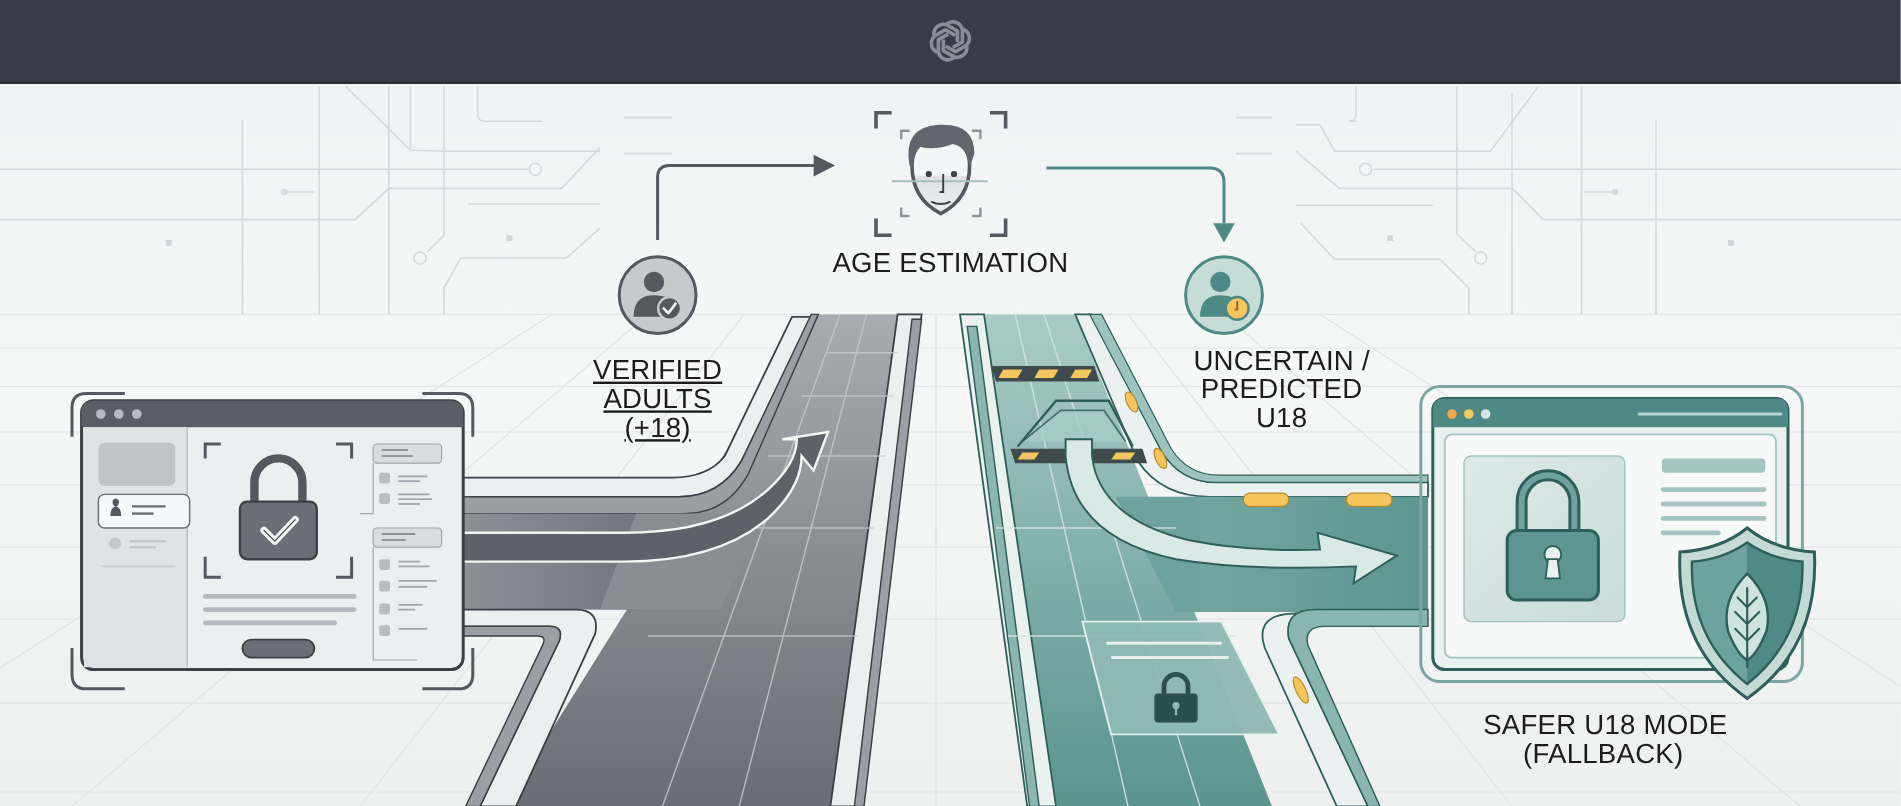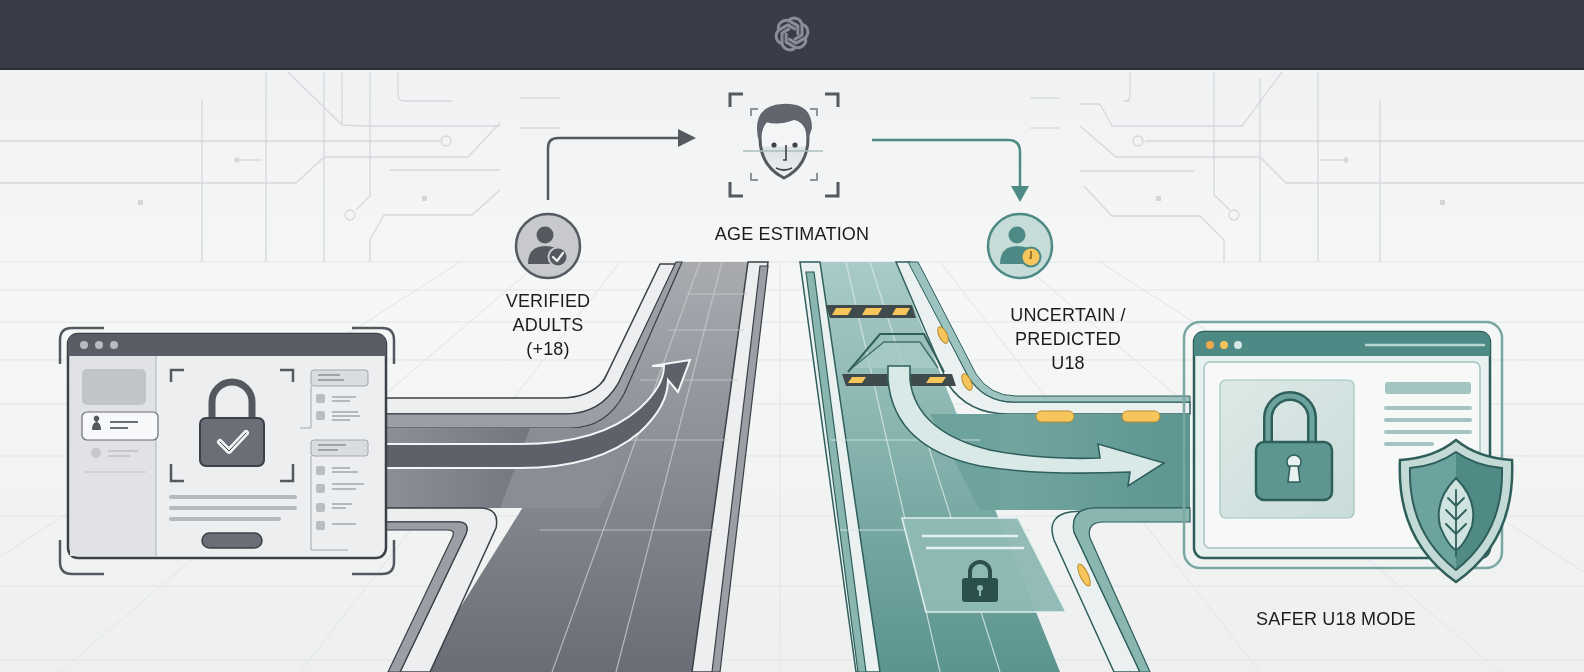--- a/index.html
+++ b/index.html
@@ -13,22 +13,22 @@
   }
   .topbar .logo { width: 48px; height: 48px; }
 
   .stage { position: absolute; left: 0; top: 70px; width: 1584px; height: 602px; overflow: hidden;
     background: linear-gradient(180deg, #f1f2f3 0%, #f6f7f7 40%, #eef0f0 100%); }
   .stage svg.art { position: absolute; left: 0; top: 0; }
 
   .label {
     position: absolute; text-align: center; color: #1c1c1e;
     font-family: "Liberation Sans", sans-serif; font-weight: 400;
-    font-size: 18px; line-height: 24px; letter-spacing: 0.2px;
-    text-transform: uppercase; white-space: nowrap; margin-top: 15px;
+    font-size: 23px; line-height: 24px; letter-spacing: 0.2px;
+    text-transform: uppercase; white-space: nowrap;
   }
   .label span { display: block; }
 </style>
 </head>
 <body>
 
 <div class="topbar">
   <svg class="logo" viewBox="0 0 48 48">
     <g fill="none" stroke="#8b8d96" stroke-width="3" stroke-linejoin="round">
       <g transform="translate(24 24)">
@@ -379,29 +379,30 @@
       <path d="M1000 264 q0 -18 17 -18 q12 0 15 6 L1028 264 Z" fill="#4e8a85"></path>
       <circle cx="1031" cy="257" r="9.5" fill="#f6c55c" stroke="#4e8a85" stroke-width="2"></circle>
       <path d="M1031 251 V258 H1029" fill="none" stroke="#8a6a22" stroke-width="1.6"></path>
     </g>
   </svg>
 
   <div class="label" style="left:686px; top:137px; width:212px;">
     <span>AGE ESTIMATION</span>
   </div>
 
-  <div class="label" style="left:488px; top:204px; width:120px;">
+  <div class="label" style="left:488px; top:226px; width:120px;text-decoration:underline;">
     <span>VERIFIED</span>
     <span>ADULTS</span>
     <span>(+18)</span>
   </div>
 
   <div class="label" style="left:988px; top:218px; width:160px;">
     <span>UNCERTAIN /</span>
     <span>PREDICTED</span>
     <span>U18</span>
   </div>
 
 
   <div class="label" style="left:1236px; top:522px; width:200px;">
     <span>SAFER U18 MODE</span>
+    <span>(FALLBACK)</span>
   </div>
 </div>
 
 </body></html>

